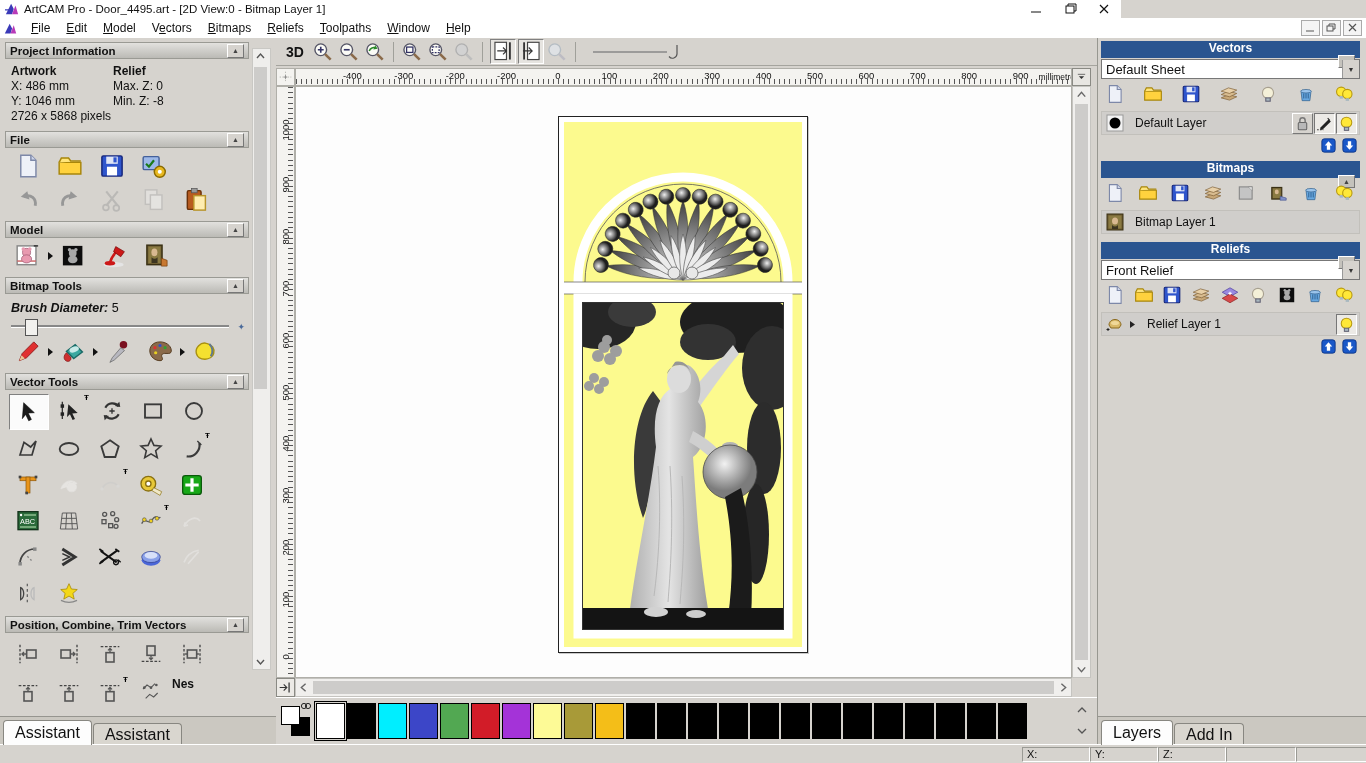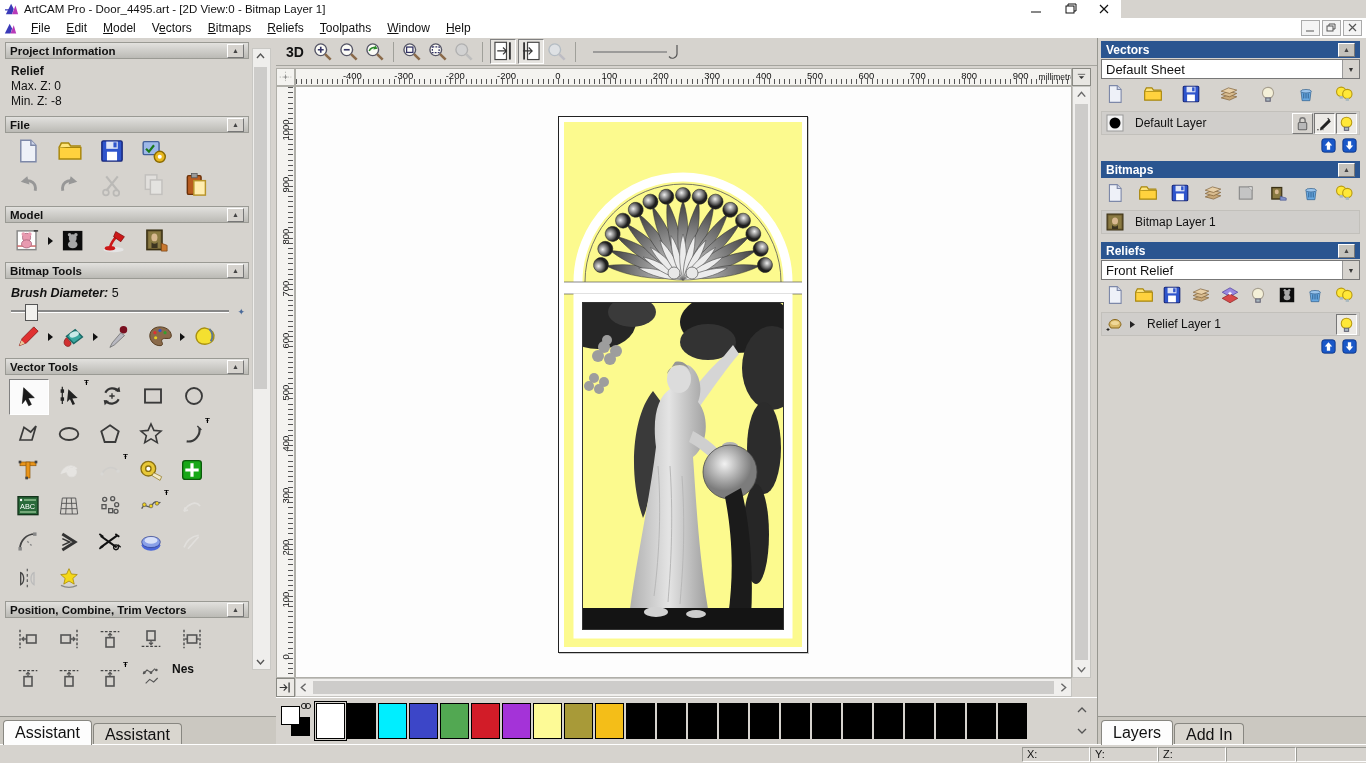--- a/index.html
+++ b/index.html
@@ -47,21 +47,21 @@
   .nes-label{font-weight:bold;font-size:12px;align-self:flex-start;margin-top:2px;}
   .scroll-v{position:absolute;left:252px;top:10px;width:17px;height:620px;background:#efeeec;border:1px solid #c9c8c4;}
   .scroll-v .sbtn{position:absolute;left:0;width:15px;height:15px;color:#555;display:flex;align-items:center;justify-content:center;}
   .scroll-v .thumb{position:absolute;left:1px;width:13px;top:18px;height:322px;background:#cdcccaa0;background:#cdccca;}
   .tabs{position:absolute;left:0;right:0;bottom:0;height:28px;background:#cbc8c1;border-top:1px solid #96958f;display:flex;align-items:flex-end;padding:0 0 0 3px;}
   .tab{height:21px;line-height:21px;padding:0 11px;border:1px solid #888781;border-bottom:none;border-radius:4px 4px 0 0;background:#d9d6cf;font-size:16px;margin-right:1px;}
   .tab.active{background:#fdfdfd;height:24px;line-height:24px;z-index:2;}
   
   #right-panel{position:absolute;left:1097px;top:38px;width:269px;height:707px;background:#d6d3ce;border-left:1px solid #979790;}
   #right-inner{position:absolute;left:3px;top:3px;right:7px;}
-  .bhdr{height:17px;background:#2a5590;color:#fff;font-weight:bold;font-size:12px;display:flex;align-items:center;padding:0 5px;margin-top:8px;}
+  .bhdr{height:17px;background:#2a5590;color:#fff;font-weight:bold;font-size:12px;display:flex;align-items:center;padding:0 5px;margin-top:8px;flex-direction:column;}
   .bhdr:first-child{margin-top:0;}
   .bhdr .hdr-btn{background:#c4c2bc;}
   .combo{display:flex;height:18px;border:1px solid #777;background:#fff;margin-top:1px;align-items:center;}
   .combo .val{flex:1;padding:0 4px;font-size:13px;}
   .combo .dd{width:16px;height:100%;background:#d6d3ce;border-left:1px solid #999;display:flex;align-items:center;justify-content:center;font-size:7px;color:#333;}
   .ricon-row{display:flex;align-items:center;justify-content:space-between;padding:5px 6px 4px 4px;}
   .ricon-row .icon{width:20px;height:20px;}
   .layer-row{display:flex;align-items:center;height:22px;background:#d0cecb;border:1px solid #c2c0bb;margin-top:3px;padding:0 2px;font-size:12px;}
   .layer-row .thumb{width:18px;height:18px;margin:0 4px 0 2px;}
   .layer-row .exp{width:9px;height:9px;margin-right:3px;}
@@ -176,20 +176,26 @@
     </div>
   </div>
 
   <aside id="left-panel">
     <div id="left-inner">
       <div class="hdr">
         <span>Project Information</span>
         <span class="hdr-btn">▲</span>
       </div>
       <div class="info-block">
+        <div class="info-col c1">
+          <b>Artwork</b>
+          <span>X: 486 mm</span><br>
+          <span>Y: 1046 mm</span><br>
+          <span>2726 x 5868 pixels</span>
+        </div>
         <div class="info-col">
           <b>Relief</b>
           <span>Max. Z: 0</span><br>
           <span>Min. Z: -8</span>
         </div>
       </div>
       <div class="hdr">
         <span>File</span>
         <span class="hdr-btn">▲</span>
       </div>

